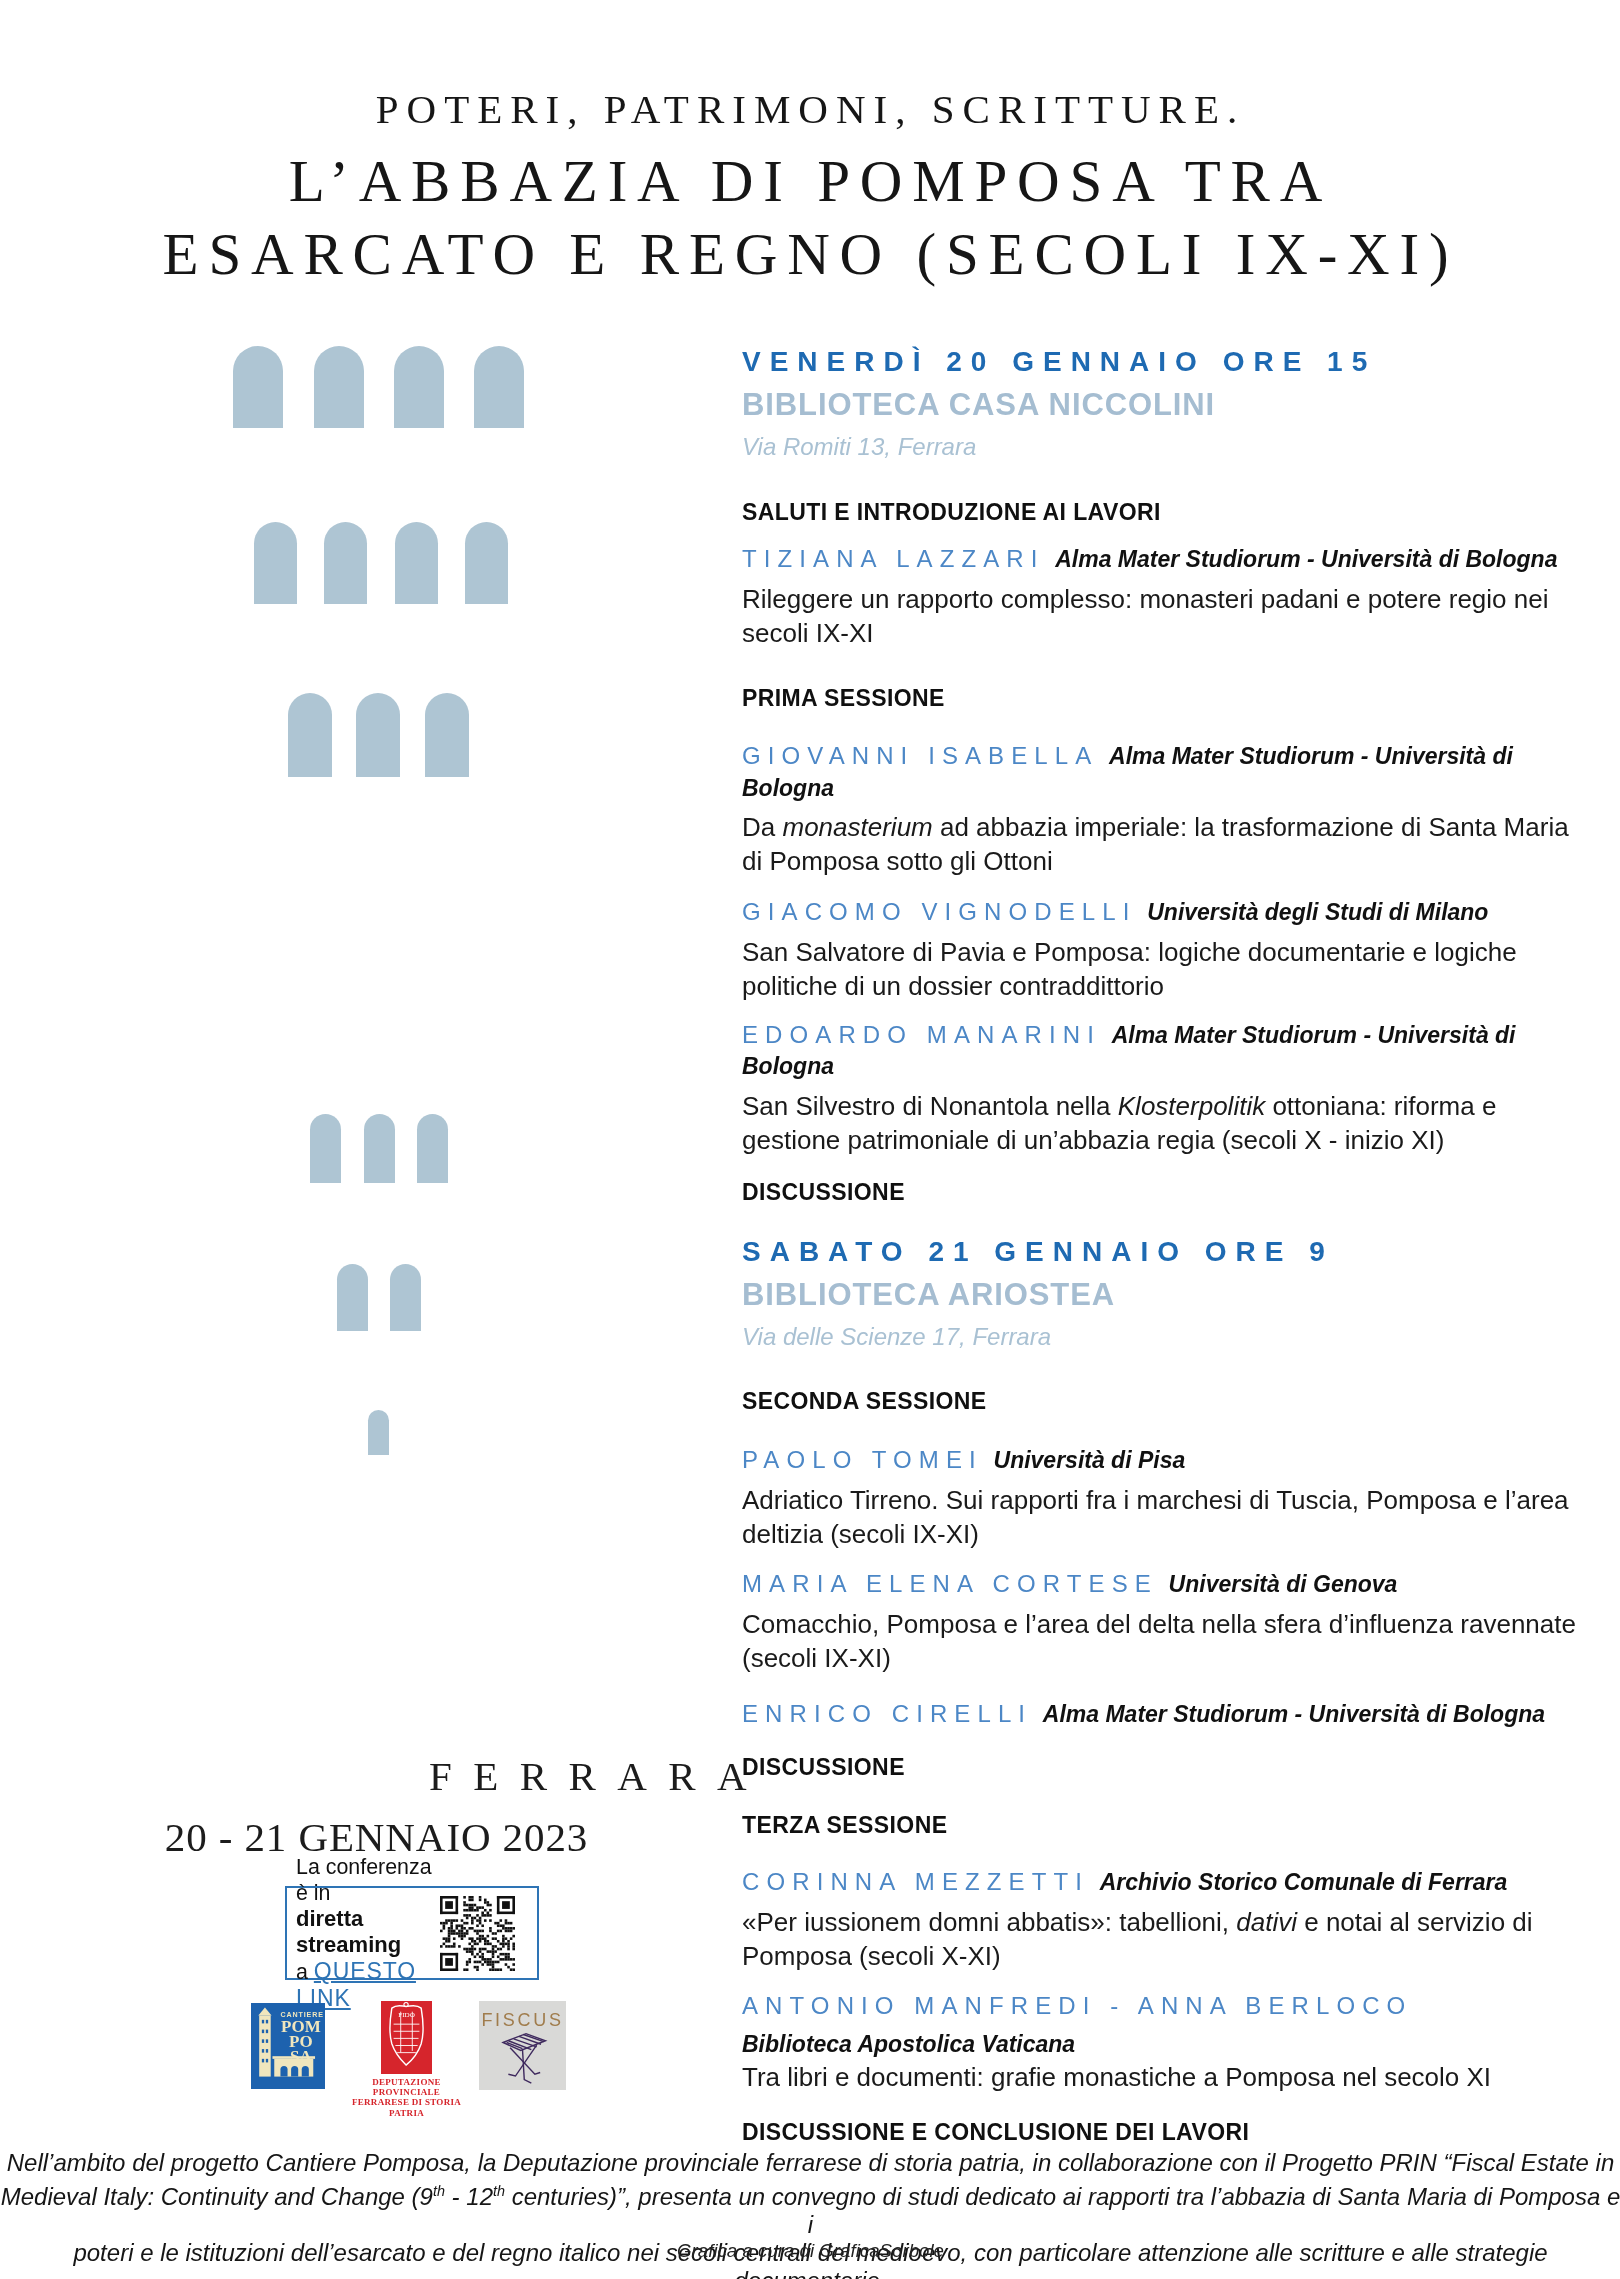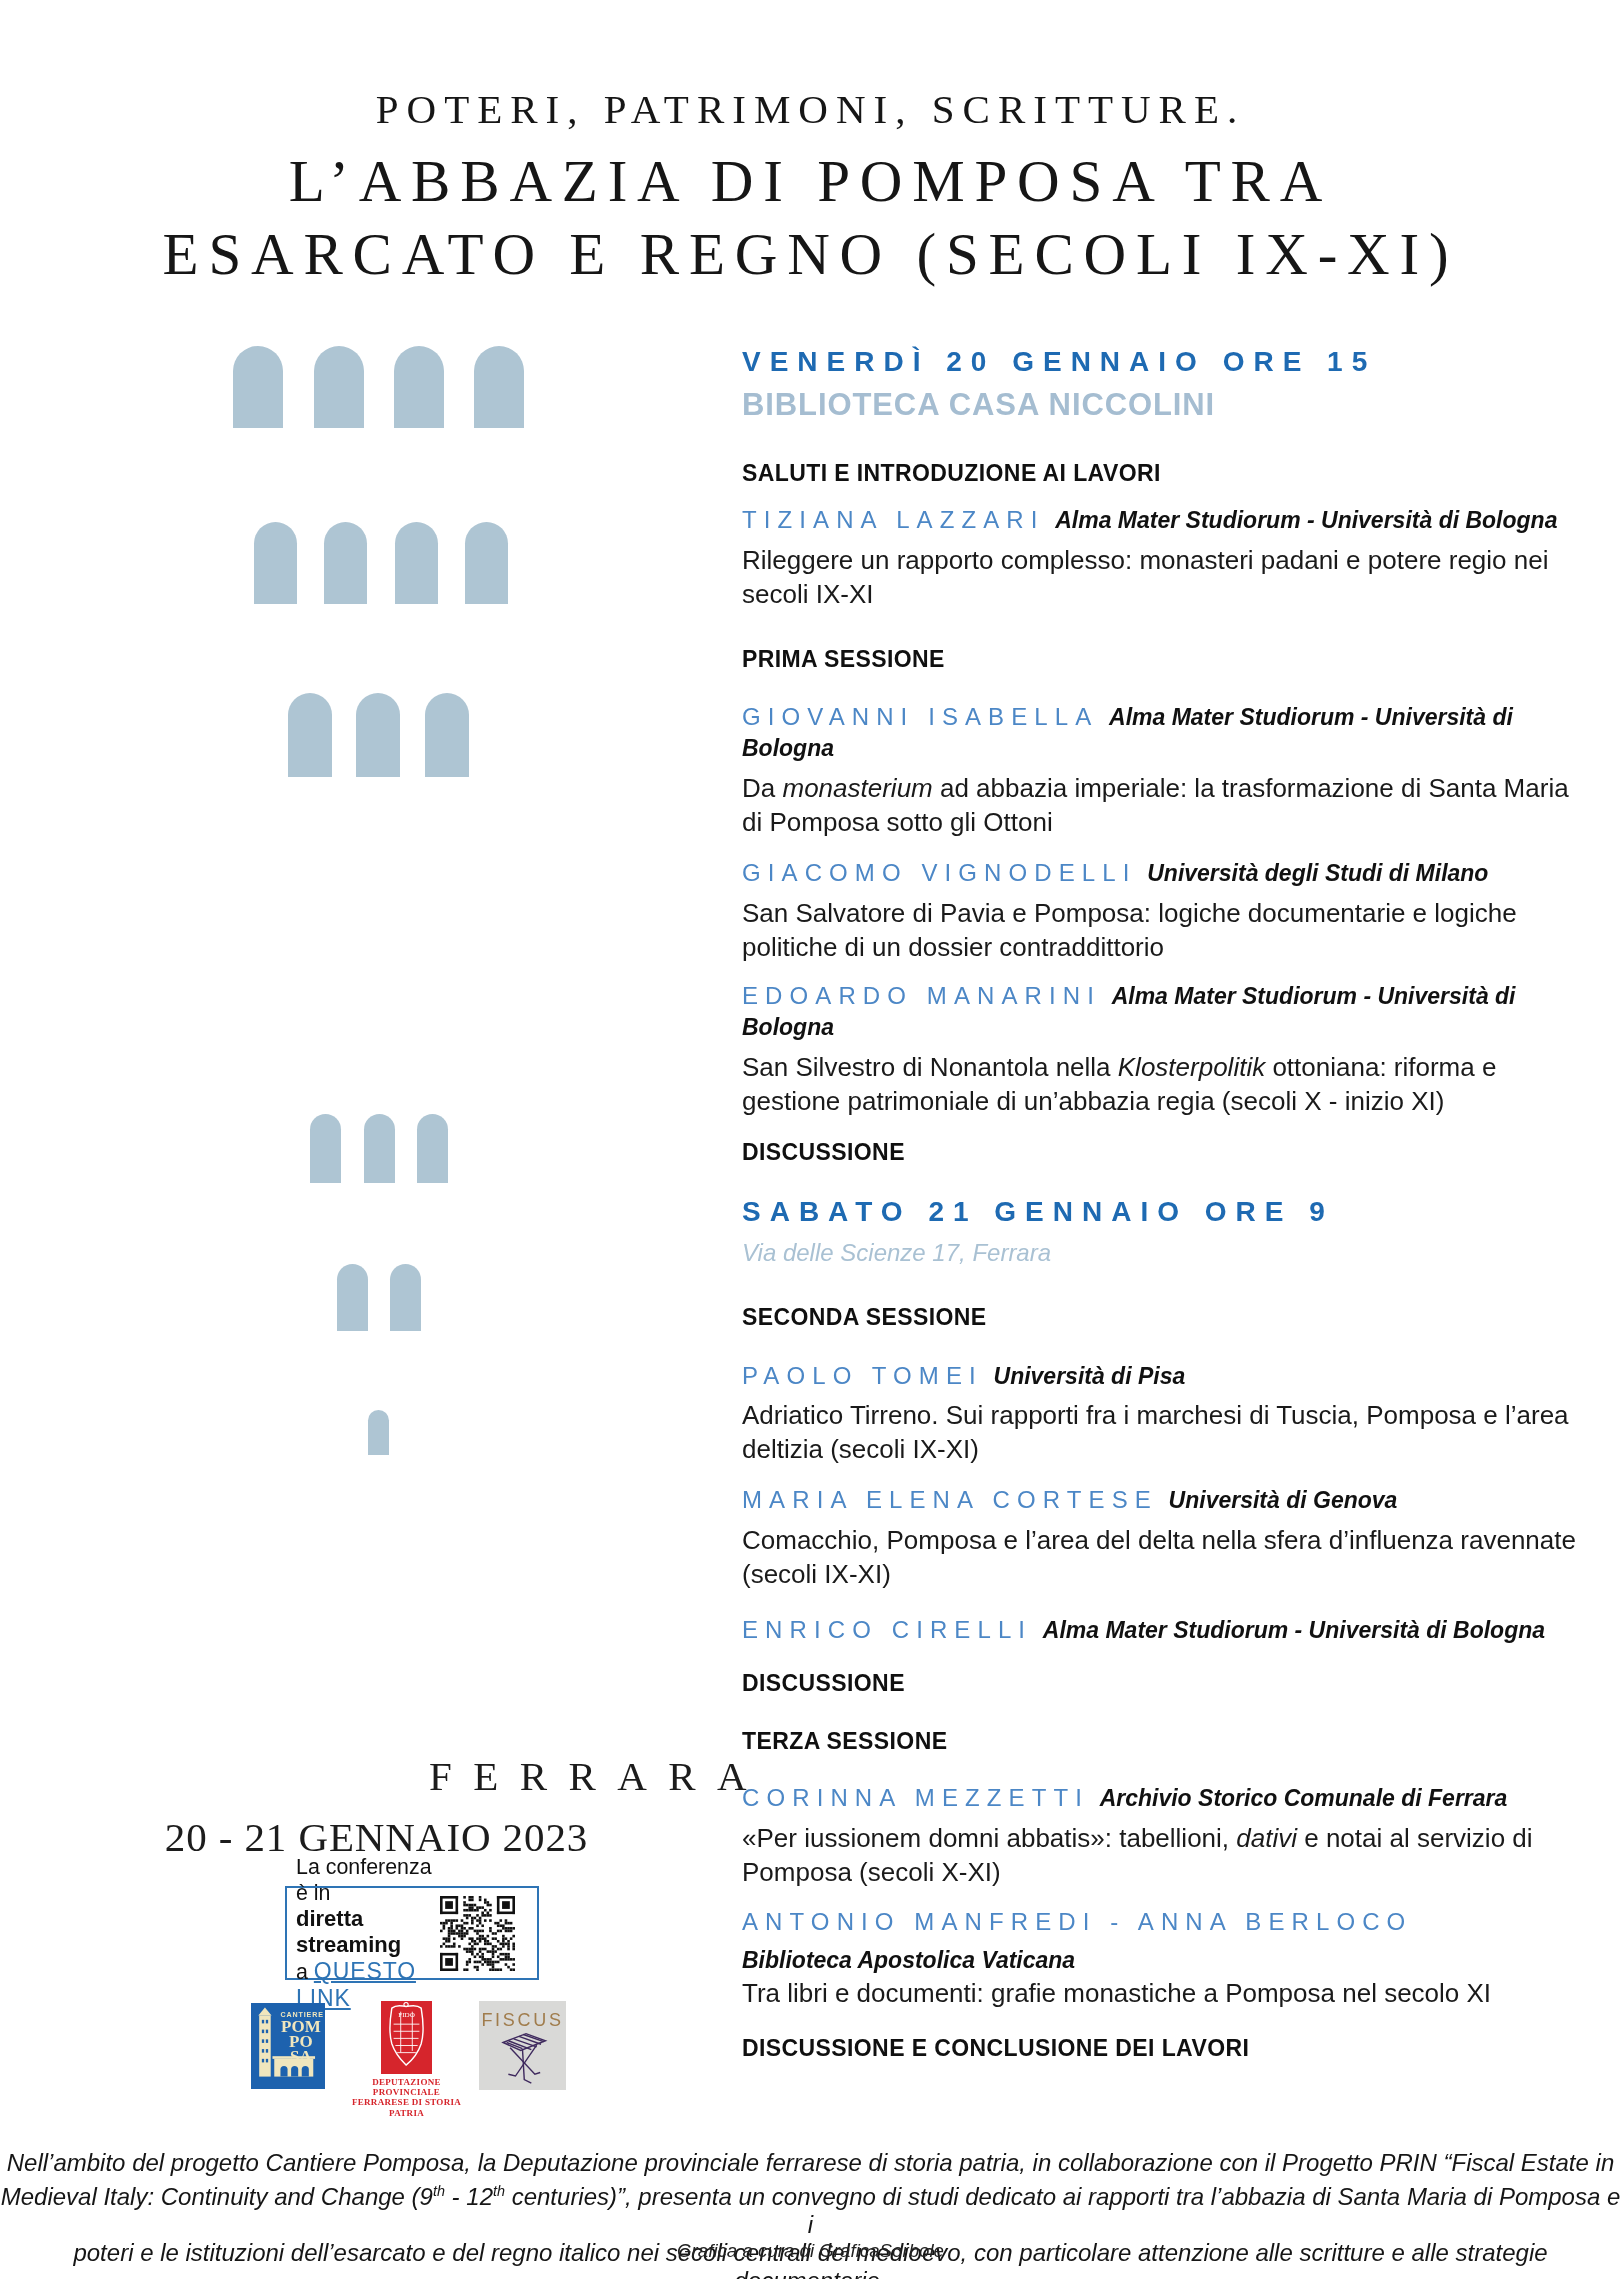--- a/index.html
+++ b/index.html
@@ -441,20 +441,21 @@
         <path d="M46 17 L22 52 L14 50"></path>
         <path d="M30 22 L32 56 L40 60"></path>
       </g>
     </svg>
   </div>
 
   <main class="program">
 
     <div class="day-heading" style="margin-top:11.6px">VENERDÌ 20 GENNAIO ORE 15</div>
     <div class="venue" style="margin-top:9px">BIBLIOTECA CASA NICCOLINI</div>
+    <div class="address" style="margin-top:10.7px">Via Romiti 13, Ferrara</div>
 
     <div class="label" style="margin-top:37px">SALUTI E INTRODUZIONE AI LAVORI</div>
 
     <div class="talk" style="margin-top:19.6px">
       <div class="talk-head">
         <span class="speaker">TIZIANA LAZZARI</span><span class="affil">Alma Mater Studiorum - Università di Bologna</span>
       </div>
       <div class="talk-title"><span>Rileggere un rapporto complesso: monasteri padani e potere regio nei secoli IX-XI</span></div>
     </div>
 
@@ -477,20 +478,21 @@
     <div class="talk" style="margin-top:18px">
       <div class="talk-head">
         <span class="speaker">EDOARDO MANARINI</span><span class="affil">Alma Mater Studiorum - Università di Bologna</span>
       </div>
       <div class="talk-title"><span>San Silvestro di Nonantola nella </span><span class="seg-italic">Klosterpolitik</span><span> ottoniana: riforma e gestione patrimoniale di un’abbazia regia (secoli X - inizio XI)</span></div>
     </div>
 
     <div class="label" style="margin-top:21.4px">DISCUSSIONE</div>
 
     <div class="day-heading" style="margin-top:30px">SABATO 21 GENNAIO ORE 9</div>
+    <div class="venue" style="margin-top:9px">BIBLIOTECA ARIOSTEA</div>
     <div class="address" style="margin-top:10.7px">Via delle Scienze 17, Ferrara</div>
 
     <div class="label" style="margin-top:36px">SECONDA SESSIONE</div>
 
     <div class="talk" style="margin-top:31px">
       <div class="talk-head">
         <span class="speaker">PAOLO TOMEI</span><span class="affil">Università di Pisa</span>
       </div>
       <div class="talk-title"><span>Adriatico Tirreno. Sui rapporti fra i marchesi di Tuscia, Pomposa e l’area deltizia (secoli IX-XI)</span></div>
     </div>

